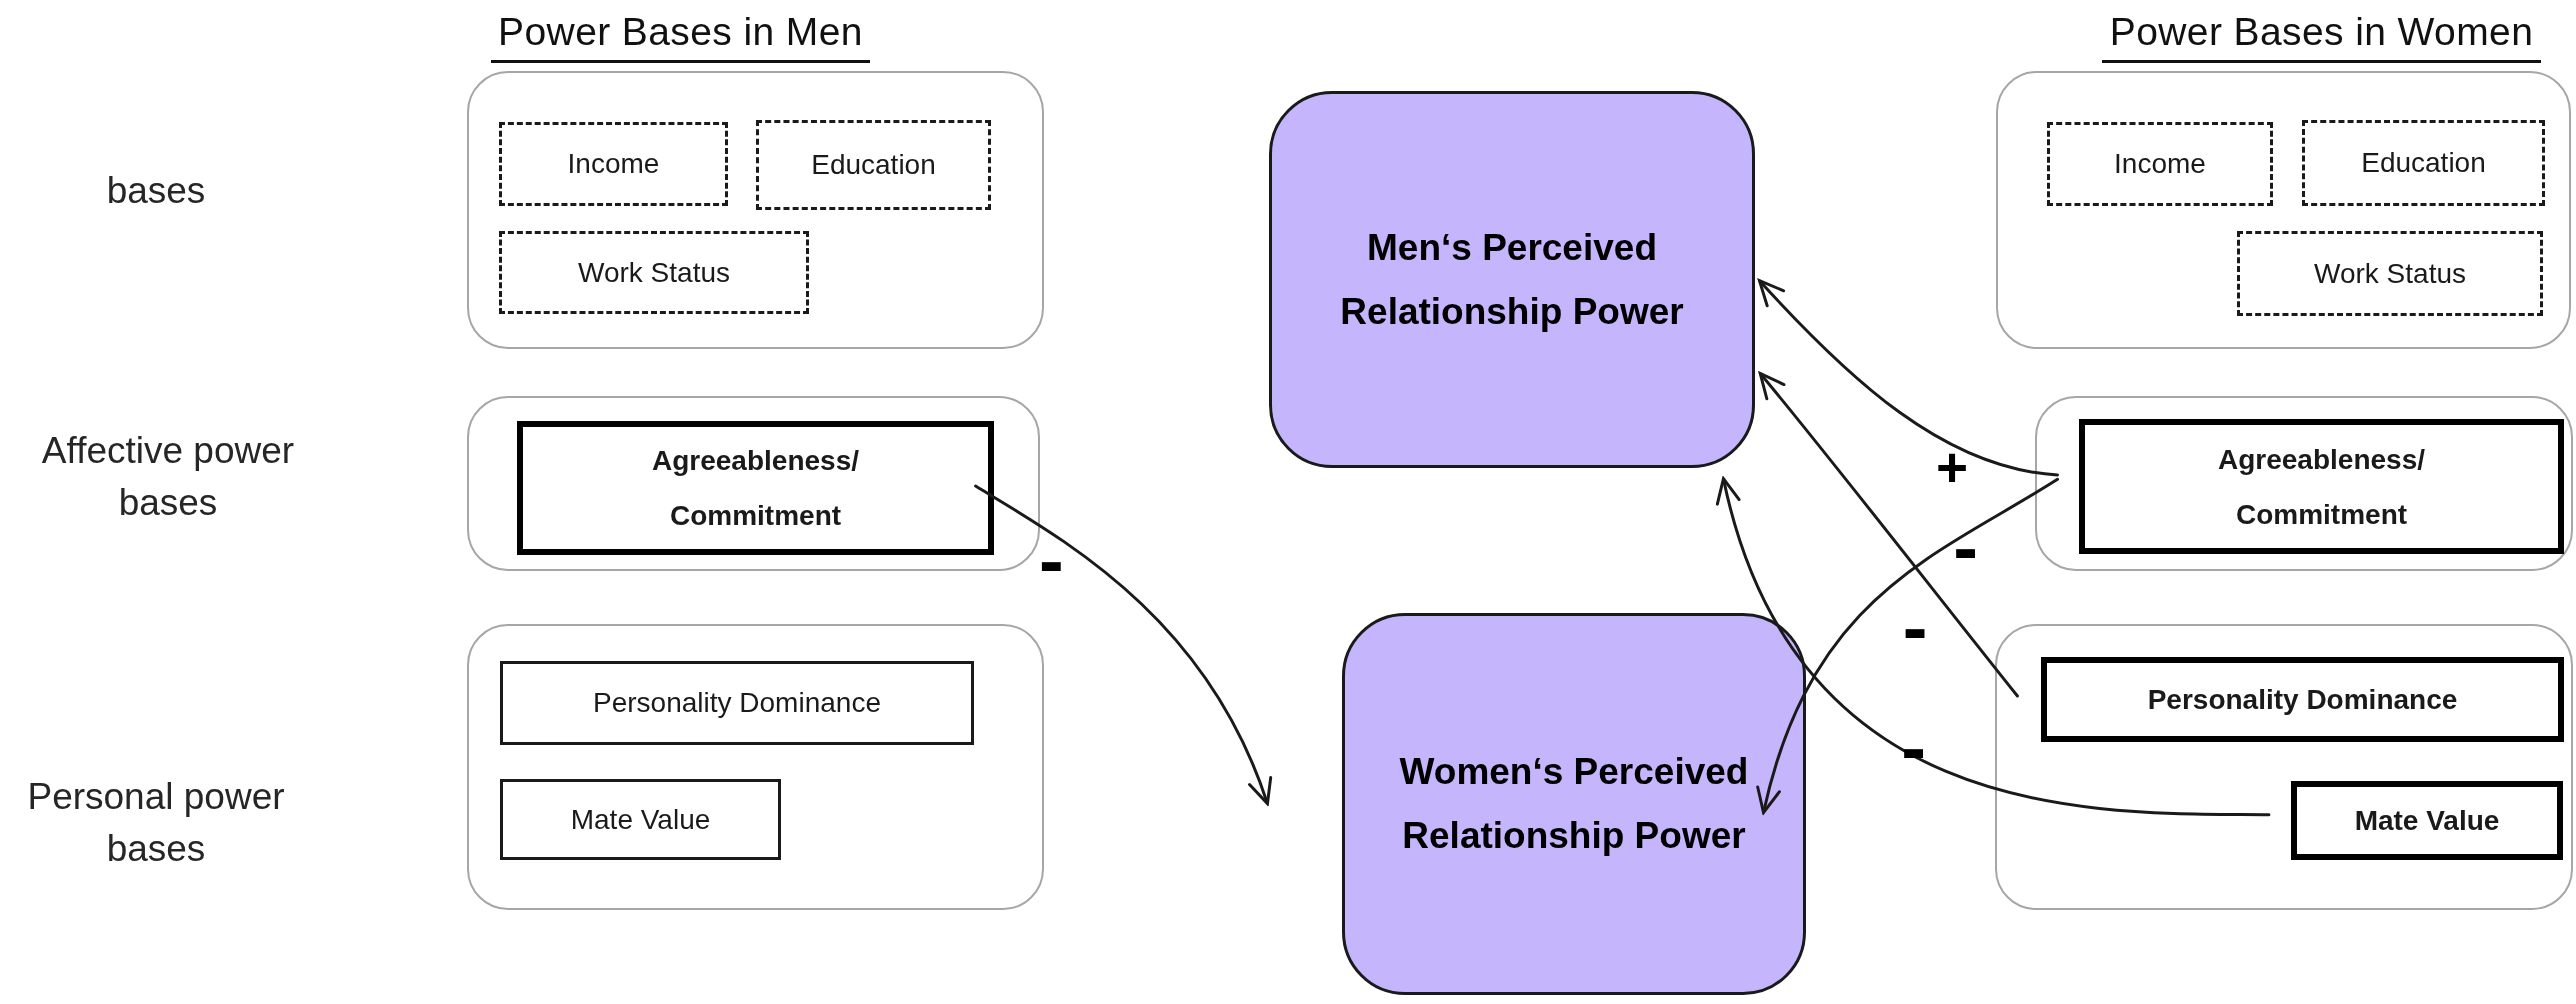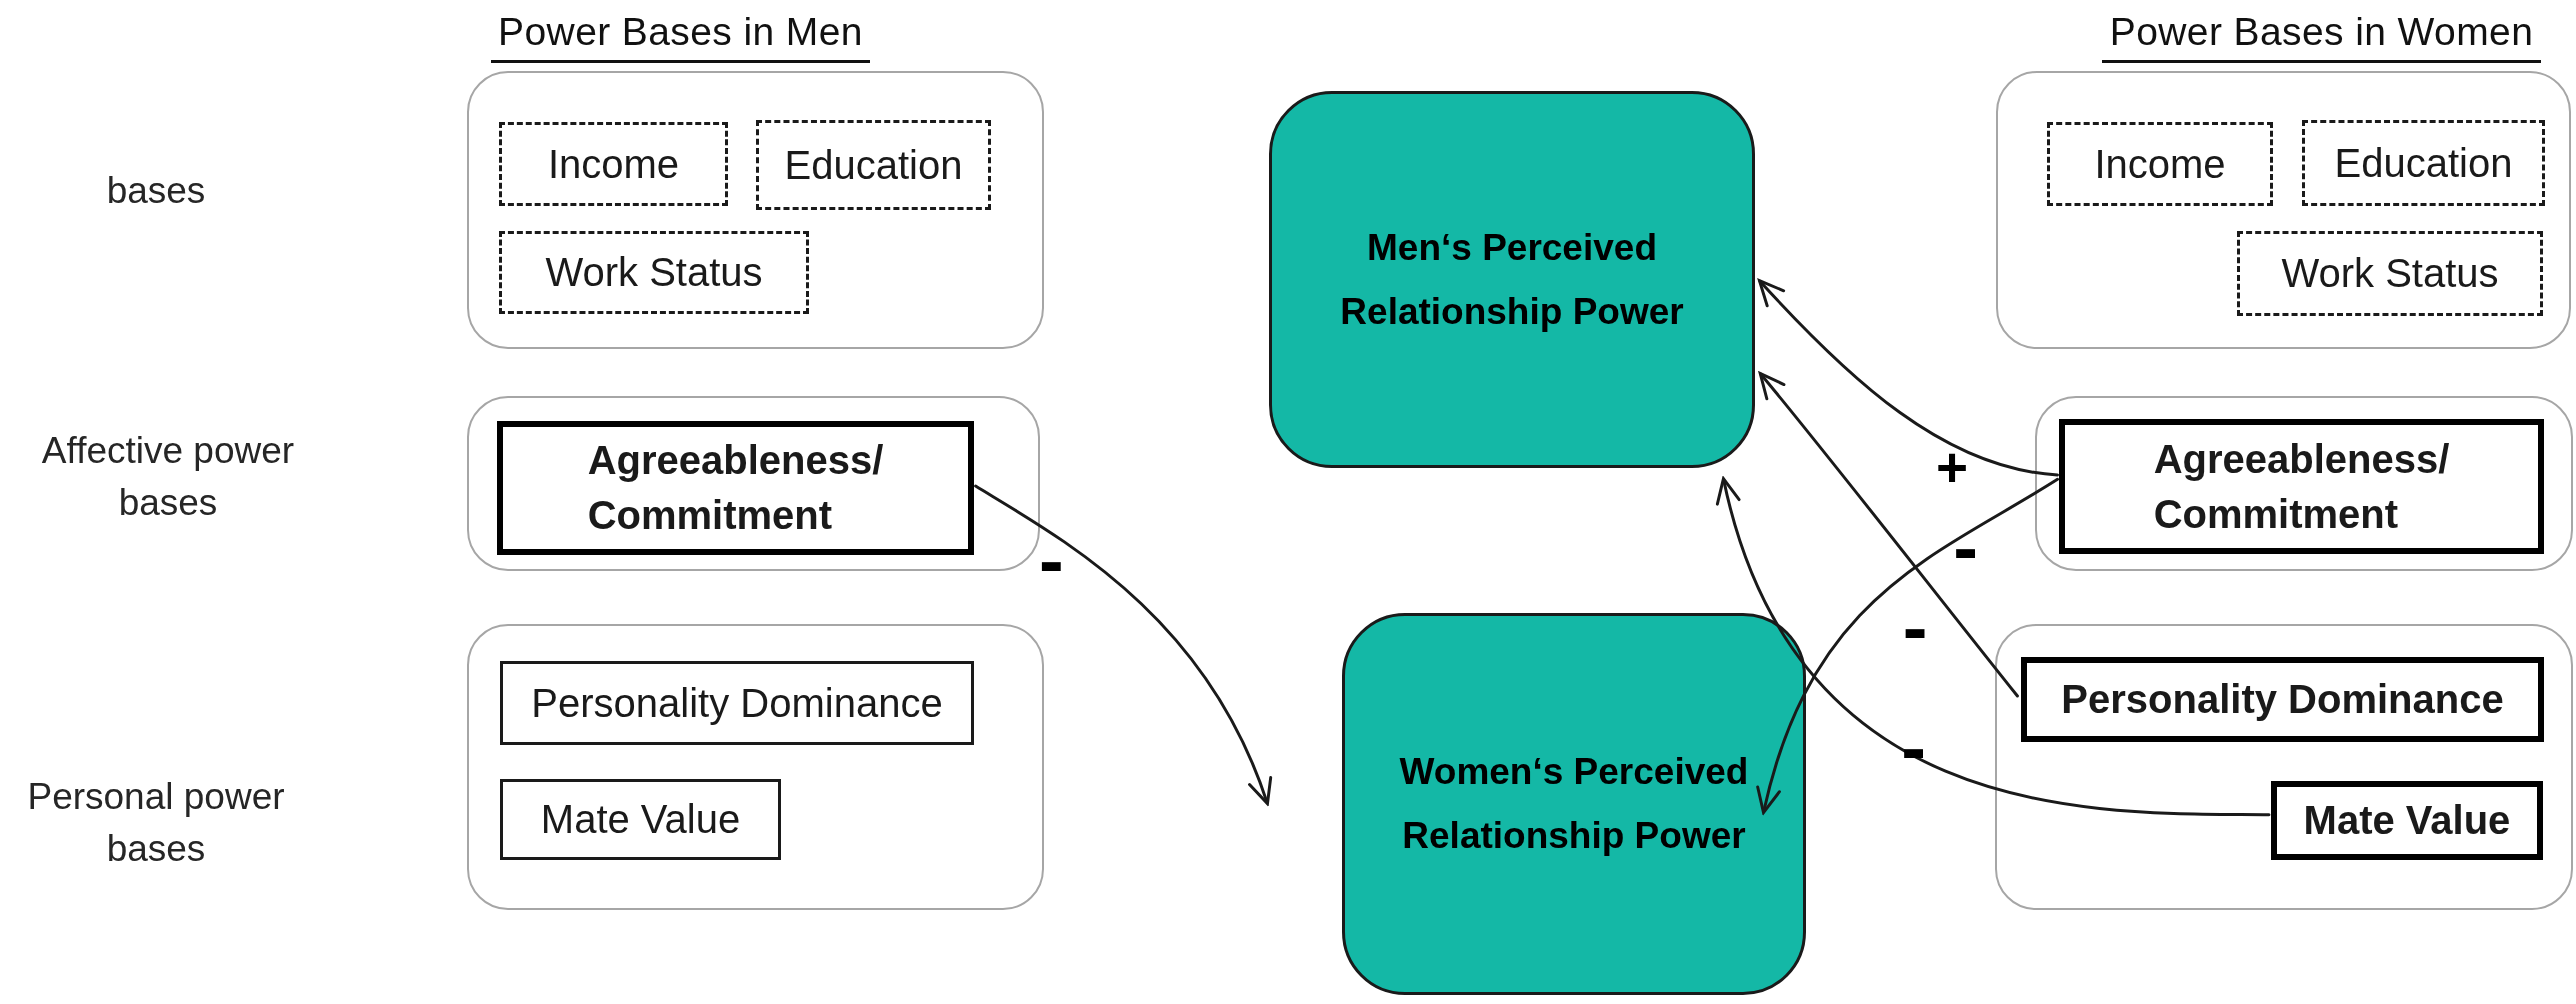--- a/index.html
+++ b/index.html
@@ -39,32 +39,33 @@
   .container-box {
     border: 2.2px solid #a6a6a6;
     border-radius: 41px;
     background: #ffffff;
   }
 
   .inner-box {
     display: flex;
     align-items: center;
     justify-content: center;
+    text-align: center;
     background: #ffffff;
     color: #1a1a1a;
-    font-size: 40px;
+    font-size: 28px;
   }
   .dashed { border: 3px dashed #1a1a1a; }
   .thin   { border: 3px solid #1a1a1a; }
-  .bold   { border: 6px solid #000000; font-weight: bold; line-height: 55px; }
+  .bold   { border: 6px solid #000000; font-weight: bold; line-height: 55px; margin-left: 20px; }
 
   .center-box {
     border: 3px solid #1a1a1a;
     border-radius: 63px;
-    background: #14b8a6;
+    background: #c4b5fd;
     display: flex;
     align-items: center;
     justify-content: center;
     text-align: center;
     font-size: 37px;
     font-weight: bold;
     color: #000000;
     line-height: 64px;
   }
 

